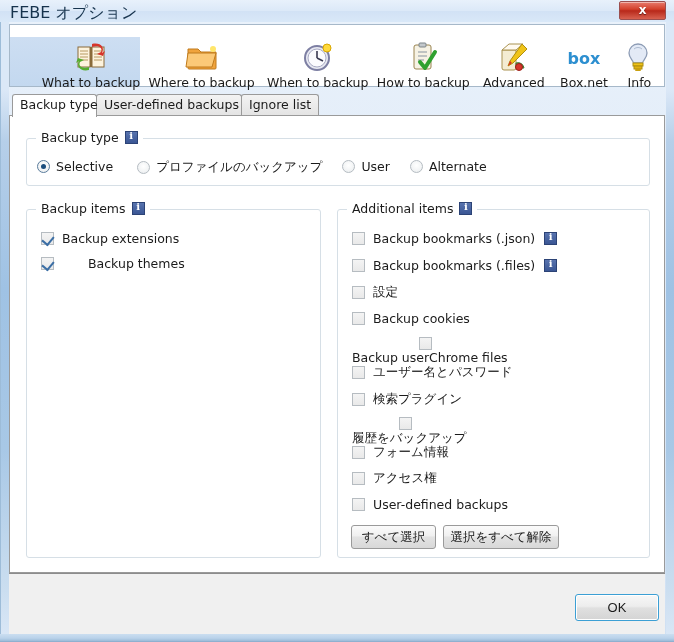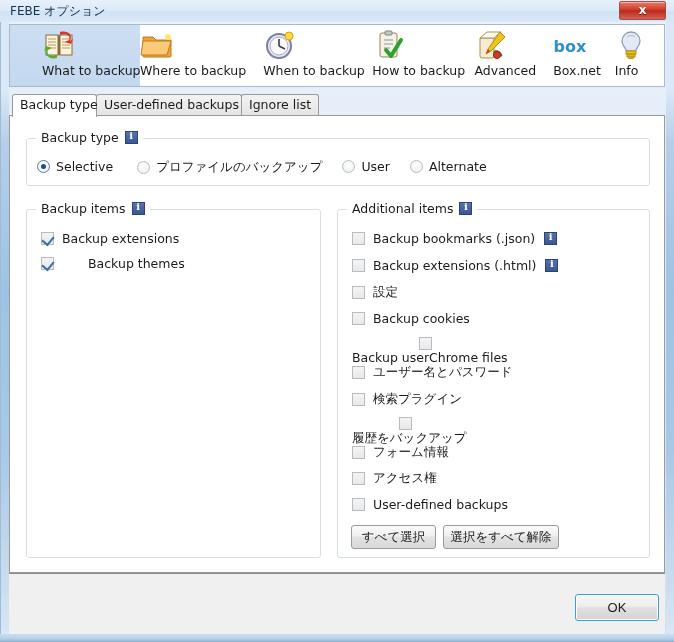--- a/index.html
+++ b/index.html
@@ -55,21 +55,21 @@
   
   #titlebar {
     position: absolute;
     left: 0; top: 0;
     width: 674px; height: 22px;
     background: linear-gradient(to bottom, #e8f1fb 0%, #dce9f8 48%, #d2e2f5 52%, #d9e8f8 100%);
   }
   #title-text {
     position: absolute;
     left: 10px; top: 3px;
-    font-size: 12px;
+    font-size: 16px;
     color: #16334d;
     white-space: nowrap;
   }
   #close-button {
     position: absolute;
     left: 619px; top: 1px;
     width: 47px; height: 19px;
     border: 1px solid #9b4e4e;
     border-radius: 2px;
     background: linear-gradient(to bottom, #e77b6d 0%, #d4412c 42%, #b8291b 52%, #d86150 100%);
@@ -96,24 +96,26 @@
     background: #ffffff;
     border: 1px solid #a6b8c9;
     box-sizing: border-box;
     display: flex;
     align-items: stretch;
   }
   .tbitem {
     position: relative;
     display: flex;
     flex-direction: column;
+    align-items: center;
     justify-content: flex-start;
     padding-top: 3px;
     cursor: pointer;
     box-sizing: border-box;
+    margin-top: 12px;
   }
   .tbitem.selected {
     background: linear-gradient(to bottom, #cddef2 0%, #c3d8ef 100%);
   }
   .tbicon {
     width: 34px; height: 34px;
     position: relative;
   }
   .tblabel {
     font-size: 12.5px;
@@ -454,21 +456,21 @@
         <span class="ibadge"></span>
       </div>
       <div id="additional-items-list">
           <div class="cb-row" style="left: 14px; top: 21px;">
             <span class="cbox"></span>
             <span class="cb-label">Backup bookmarks (.json)</span>
             <span class="ibadge"></span>
           </div>
           <div class="cb-row" style="left: 14px; top: 47.6px;">
             <span class="cbox"></span>
-            <span class="cb-label">Backup extensions (.html)</span>
+            <span class="cb-label">Backup bookmarks (.files)</span>
             <span class="ibadge"></span>
           </div>
           <div class="cb-row" style="left: 14px; top: 74.2px;">
             <span class="cbox"></span>
             <span class="cb-label">設定</span>
           </div>
           <div class="cb-row" style="left: 14px; top: 100.8px;">
             <span class="cbox"></span>
             <span class="cb-label">Backup cookies</span>
           </div>

